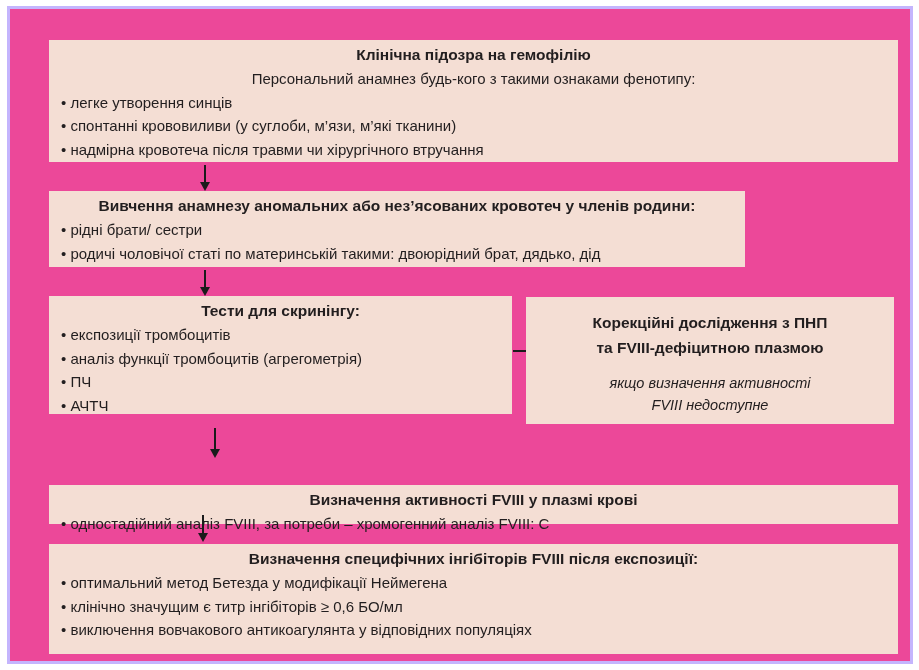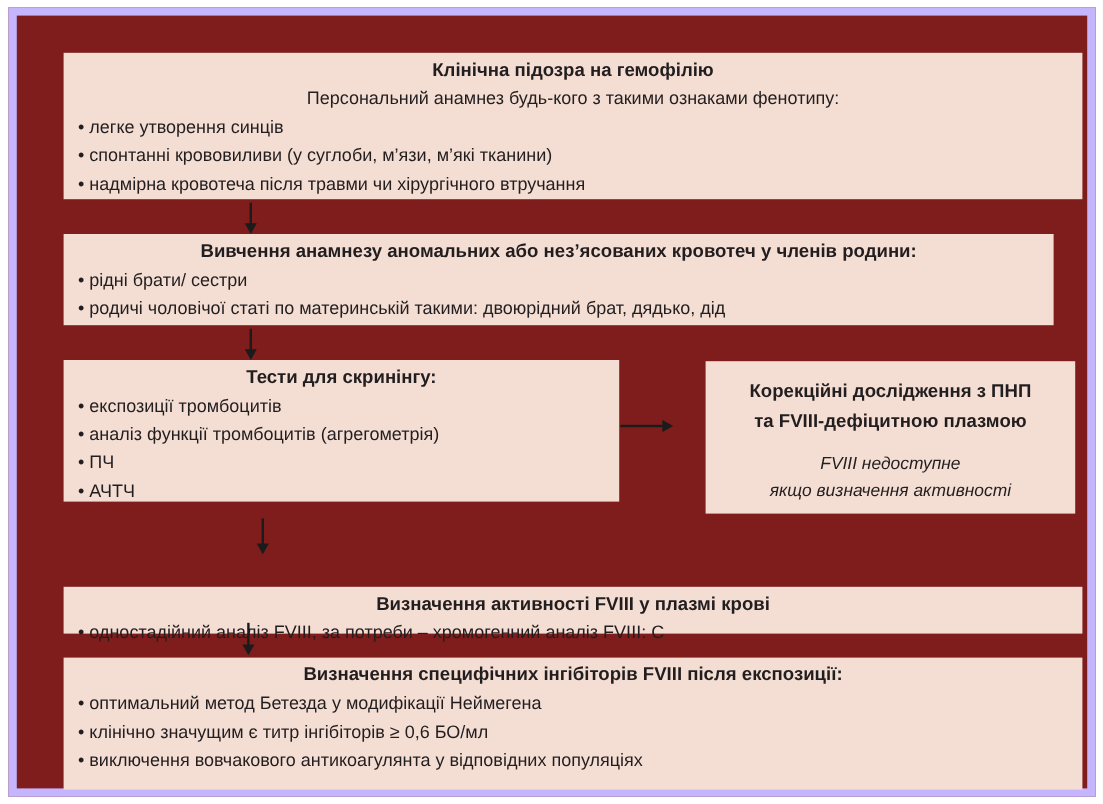--- a/index.html
+++ b/index.html
@@ -13,22 +13,22 @@
     width:919px;height:670px;
     background:#ffffff;
     font-family:"Liberation Sans",sans-serif;
     color:var(--text);
     overflow:hidden;
   }
   .frame{
     position:absolute;left:7px;top:6px;
     width:906px;height:658px;
     box-sizing:border-box;
-    border:7px solid #c4b5fd;
-    background:#7f1d1d;
+    border:3px solid #c4b5fd;
+    background:#ec4899;
   }
   .box{
     position:absolute;
     background:var(--box-fill);
     box-sizing:border-box;
     padding:3px 9px 0 9px;
     font-size:15px;
     line-height:23.5px;
     color:var(--text);
   }
@@ -79,23 +79,23 @@
     position:absolute;
     top:50%;
     transform:translateY(-50%);
     right:-8px;
     border-top:5px solid transparent;
     border-bottom:5px solid transparent;
     border-left:9px solid var(--line);
   }
   
   .b-clinical   { left:39px;  top:31px;  width:849px; height:122px; }
-  .b-family     { left:39px;  top:182px; width:825px; height:76px;  }
+  .b-family     { left:39px;  top:182px; width:696px; height:76px;  }
   .b-screening  { left:39px;  top:287px; width:463px; height:118px; }
-  .b-correction { left:574px; top:288px; width:308px; height:127px; }
+  .b-correction { left:516px; top:288px; width:368px; height:127px; }
   .b-activity   { left:39px;  top:452px; width:849px; height:39px;margin-top:24px;  }
   .b-inhibitors { left:39px;  top:535px; width:849px; height:110px; }
 
   .a1{ left:194px; top:156px; height:18px; }
   .a2{ left:194px; top:261px; height:18px; }
   .a3{ left:204px; top:419px; height:22px; }
   .a4{ left:192px; top:506px; height:19px; }
   .ha{ left:503px; top:341px; width:36px;  }
 </style>
 </head>
@@ -129,22 +129,22 @@
       <div class="bullet">ПЧ</div>
       <div class="bullet">АЧТЧ</div>
     </div>
 
     <div class="arrow-right ha"></div>
 
     <div class="box box-note b-correction">
       <div class="box-title">Корекційні дослідження з ПНП</div>
       <div class="box-title">та FVIII-дефіцитною плазмою</div>
       <div class="note-gap"></div>
+      <div class="note-line">якщо визначення активності</div>
       <div class="note-line">FVIII недоступне</div>
-      <div class="note-line">якщо визначення активності</div>
     </div>
 
     <div class="arrow-down a3"></div>
 
     <div class="box b-activity">
       <div class="box-title">Визначення активності FVIII у плазмі крові</div>
       <div class="bullet">одностадійний аналіз FVIII, за потреби – хромогенний аналіз FVIII: С</div>
     </div>
 
     <div class="arrow-down a4"></div>

